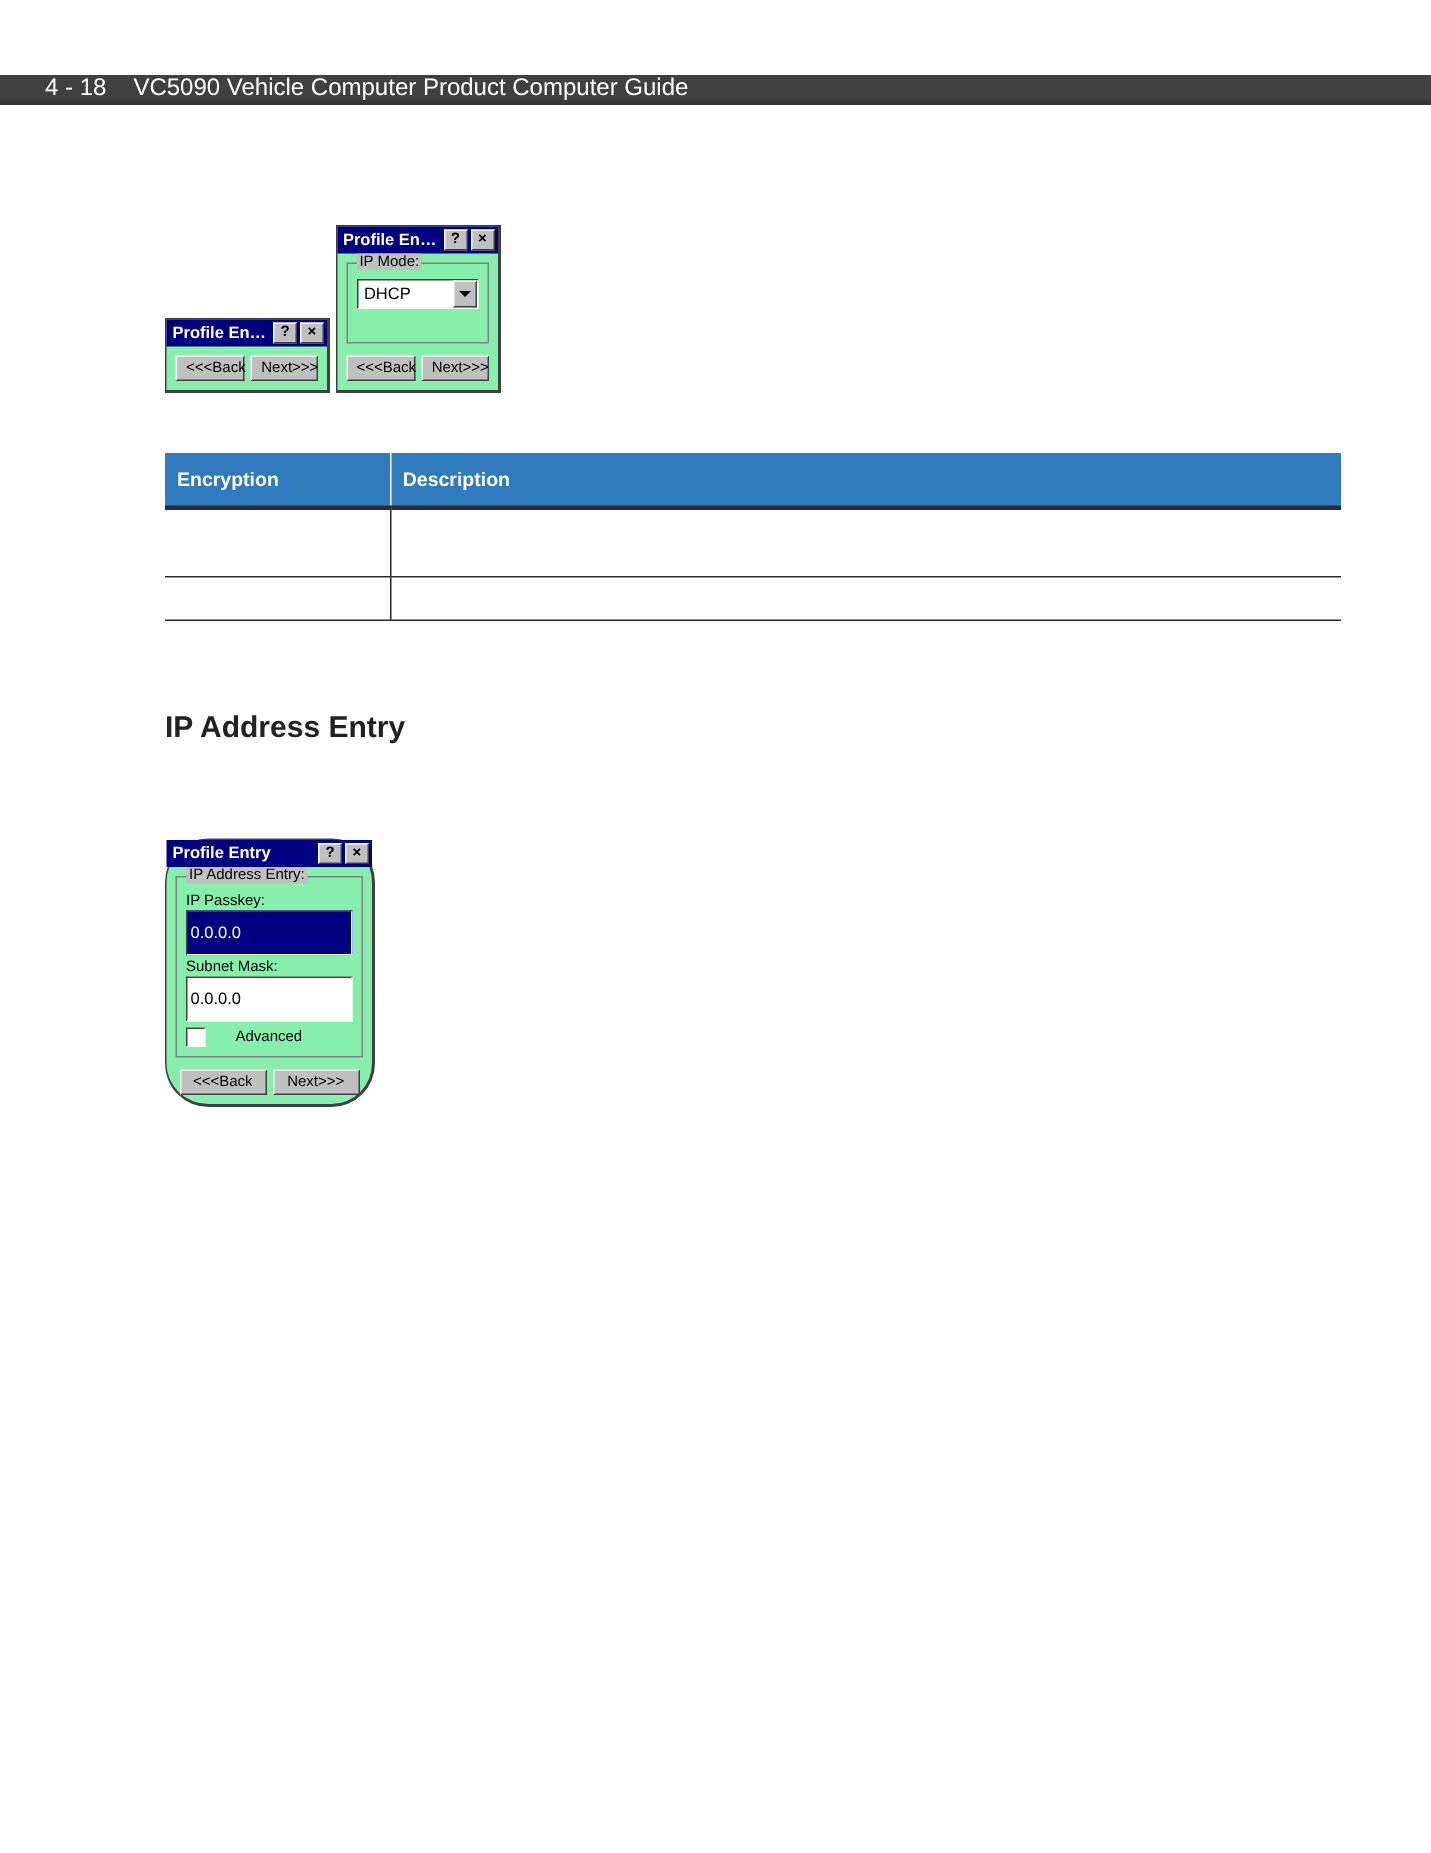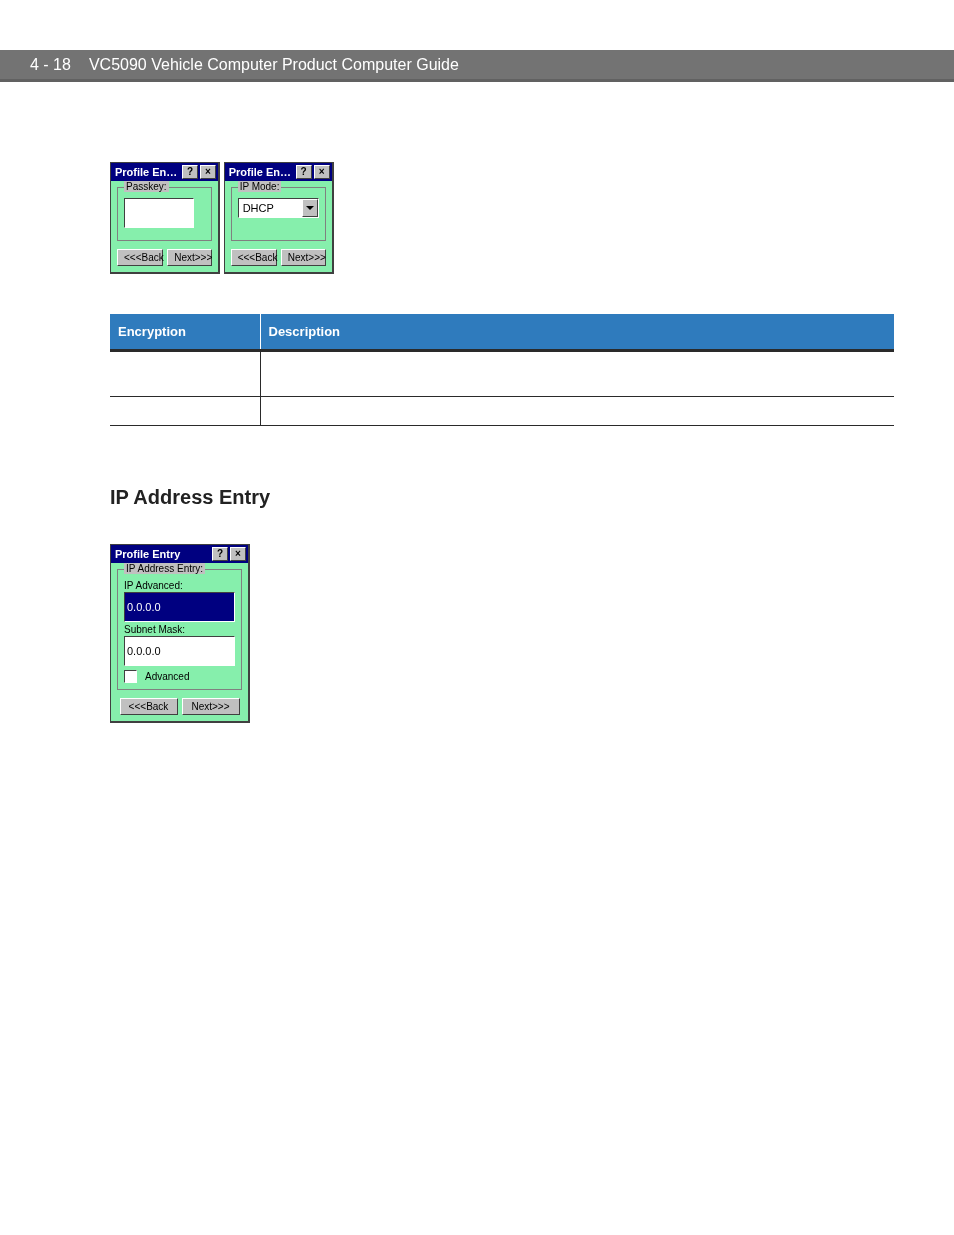--- a/index.html
+++ b/index.html
@@ -6,23 +6,23 @@
   body {
     font-family: Arial, Helvetica, sans-serif;
     background: #ffffff;
     width: 954px;
     height: 1235px;
     position: relative;
     font-size: 13px;
     color: #333;
   }
   .header-bar {
-    background: #737373;
+    background: #404040;
     color: #ffffff;
-    height: 32px;
+    height: 20px;
     display: flex;
     align-items: center;
     padding-left: 30px;
     font-size: 16px;
     font-weight: normal;
     margin-top: 50px;
     border-bottom: 3px solid rgba(0,0,0,0.15);
   }
   .header-bar .pgnum { margin-right: 18px; }
   .content {
@@ -138,21 +138,21 @@
     border: 1px solid #fff;
     border-right-color: #404040;
     border-bottom-color: #404040;
     background: #c0c0c0;
     font-size: 10px;
     padding: 2px 6px;
     min-width: 58px;
     text-align:center;
     font-family: Tahoma, sans-serif;
   }
-  .win-chk-row { display:flex; align-items:center; gap:8px; margin-top:4px; }
+  .win-chk-row { display:flex; align-items:center; gap:20px; margin-top:4px; }
   .win-chk {
     width:13px; height:13px; background:#fff;
     border:1px solid #808080;
     border-top-color:#404040; border-left-color:#404040;
     border-right-color:#fff; border-bottom-color:#fff;
   }
 
   
   .desc-table {
     width: 100%;
@@ -199,24 +199,20 @@
     <div class="titlebar">
       <span class="title">Profile En…</span>
       <div class="tbtn">
           <span>?</span>
         </div>
       <div class="tbtn">
           <span>×</span>
         </div>
     </div>
     <div class="dialog-body">
-      <div class="groupbox" style="height:54px;">
-        <span class="legend">Passkey:</span>
-        <input class="win-input" style="width: 70px;" value="">
-      </div>
       <div class="btn-row">
         <div class="win-btn" style="min-width:44px;">&lt;&lt;&lt;Back</div>
         <div class="win-btn" style="min-width:44px;">Next&gt;&gt;&gt;</div>
       </div>
     </div>
   </div>
 
 
   
   <div class="dialog" style="width:110px; margin-top:40px;">
@@ -264,34 +260,34 @@
       <tr class="short">
         <td></td>
         <td></td>
       </tr>
     </tbody>
   </table>
 
   <h2 class="section-heading" style="margin-top:60px;">IP Address Entry</h2>
 
   
-  <div class="dialog" style="width:140px; margin-top:15px;">
+  <div class="dialog" style="width:140px; margin-top:42px;border-radius:29px;">
     <div class="titlebar">
       <span class="title">Profile Entry</span>
       <div class="tbtn">
           <span>?</span>
         </div>
       <div class="tbtn">
           <span>×</span>
         </div>
     </div>
     <div class="dialog-body">
       <div class="groupbox" style="padding-bottom:6px;">
         <span class="legend">IP Address Entry:</span>
-        <div class="field-label">IP Advanced:</div>
+        <div class="field-label">IP Passkey:</div>
         <input class="win-input sel" value="0.0.0.0" style="">
         <div class="field-label" style="margin-top:2px;">Subnet Mask:</div>
         <input class="win-input" value="0.0.0.0" style="">
         <div class="win-chk-row">
           <div class="win-chk"></div>
           <span>Advanced</span>
         </div>
       </div>
       <div class="btn-row">
         <div class="win-btn">&lt;&lt;&lt;Back</div>

